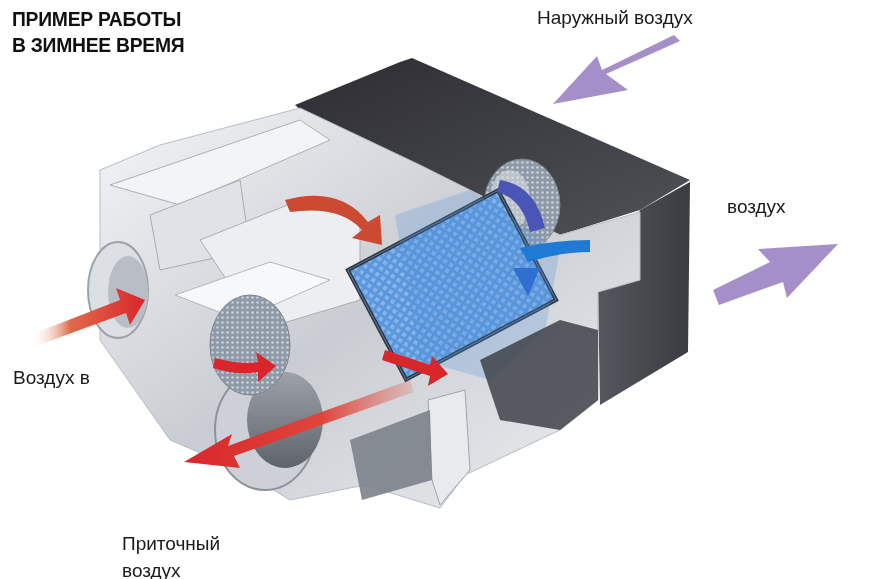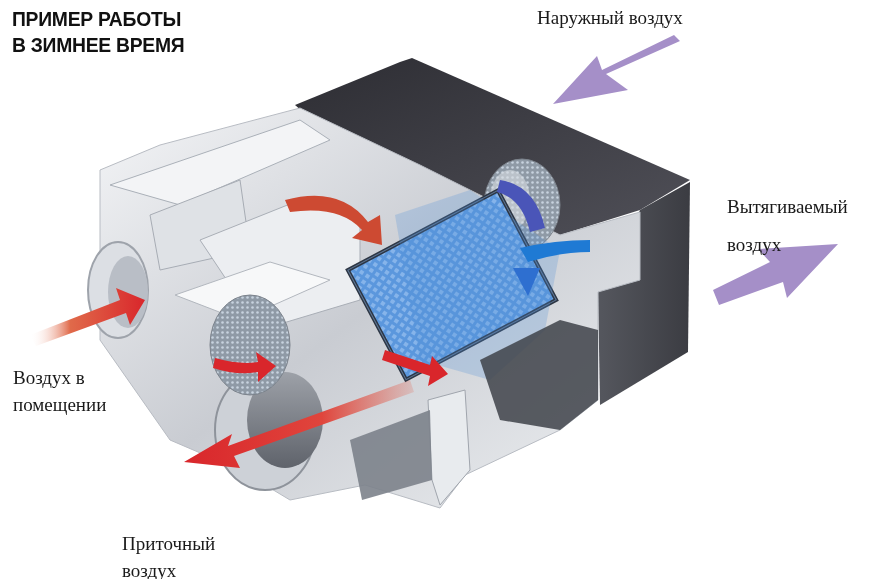--- a/index.html
+++ b/index.html
@@ -3,21 +3,21 @@
   <meta charset="utf-8">
   <style>
     html, body { margin: 0; padding: 0; background: #ffffff; }
     body { width: 886px; height: 579px; position: relative; overflow: hidden;
            font-family: "Liberation Sans", sans-serif; color: #111; }
     .title { position: absolute; left: 12px; top: 6px; font-weight: bold;
              font-size: 21px; line-height: 26px; letter-spacing: -0.3px;
              font-family: "Liberation Sans", sans-serif; transform: scaleX(0.92);
              transform-origin: left top; }
     .label { position: absolute; font-size: 19px; line-height: 27px; color: #1a1a1a;
-             font-family: Liberation Serif, serif; }
+             font-family: Liberation Sans, sans-serif; }
     #lbl-outside { left: 537px; top: 4px; }
     #lbl-exhaust { left: 727px; top: 188px; line-height: 38px; }
     #lbl-room { left: 13px; top: 364px; }
     #lbl-supply { left: 122px; top: 530px; line-height: 27px; }
     svg.diagram { position: absolute; left: 0; top: 0; }
   </style>
 </head>
 <body>
 
 <svg class="diagram" width="886" height="579" viewBox="0 0 886 579" xmlns="http://www.w3.org/2000/svg">
@@ -113,25 +113,23 @@
 <div class="title">
   <div>ПРИМЕР РАБОТЫ</div>
   <div>В ЗИМНЕЕ ВРЕМЯ</div>
 </div>
 
 <div class="label" id="lbl-outside">
   <span>Наружный воздух</span>
 </div>
 
 <div class="label" id="lbl-exhaust">
-  <div>Вытягиваемый</div>
   <div>воздух</div>
 </div>
 
 <div class="label" id="lbl-room">
   <div>Воздух в</div>
-  <div>помещении</div>
 </div>
 
 <div class="label" id="lbl-supply">
   <div>Приточный</div>
   <div>воздух</div>
 </div>
 
 </body></html>

